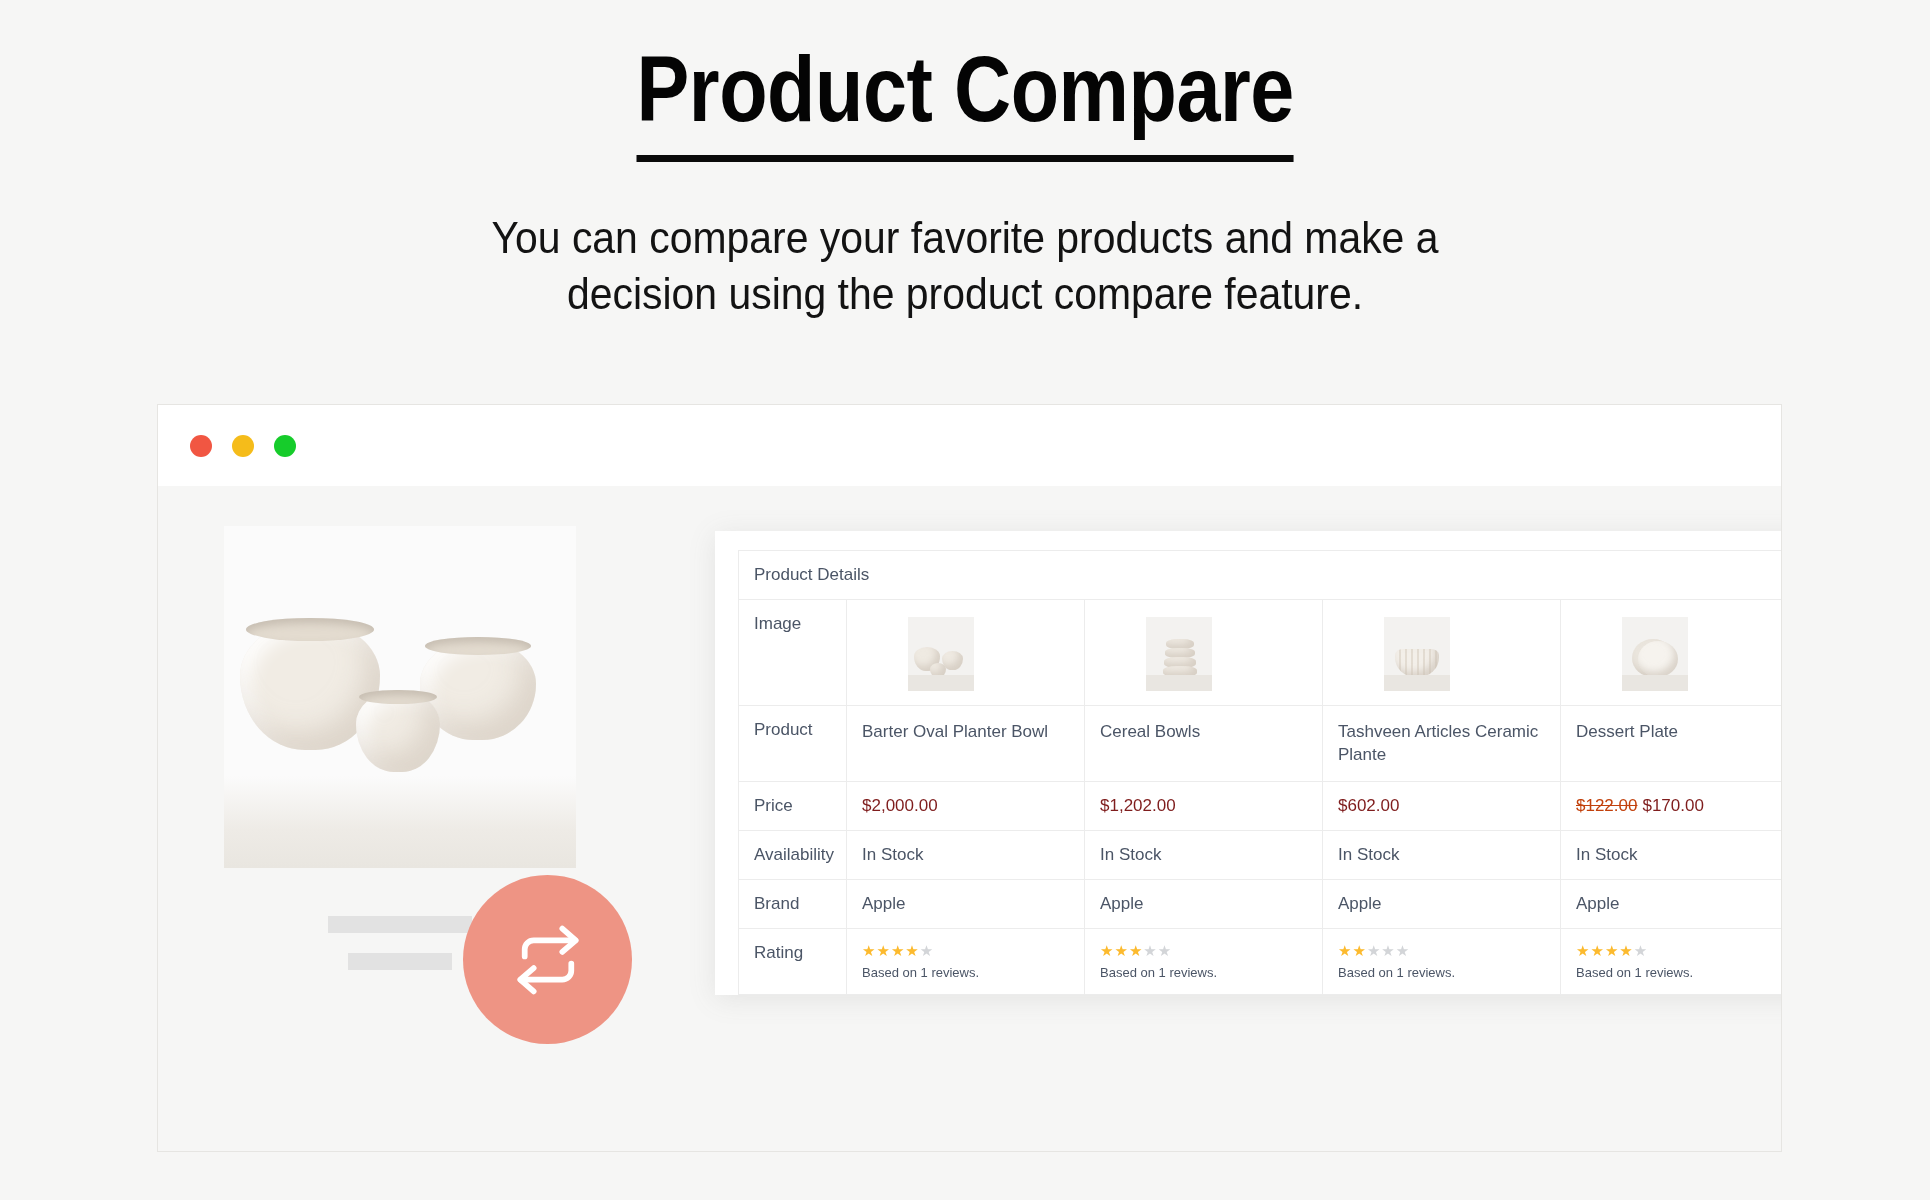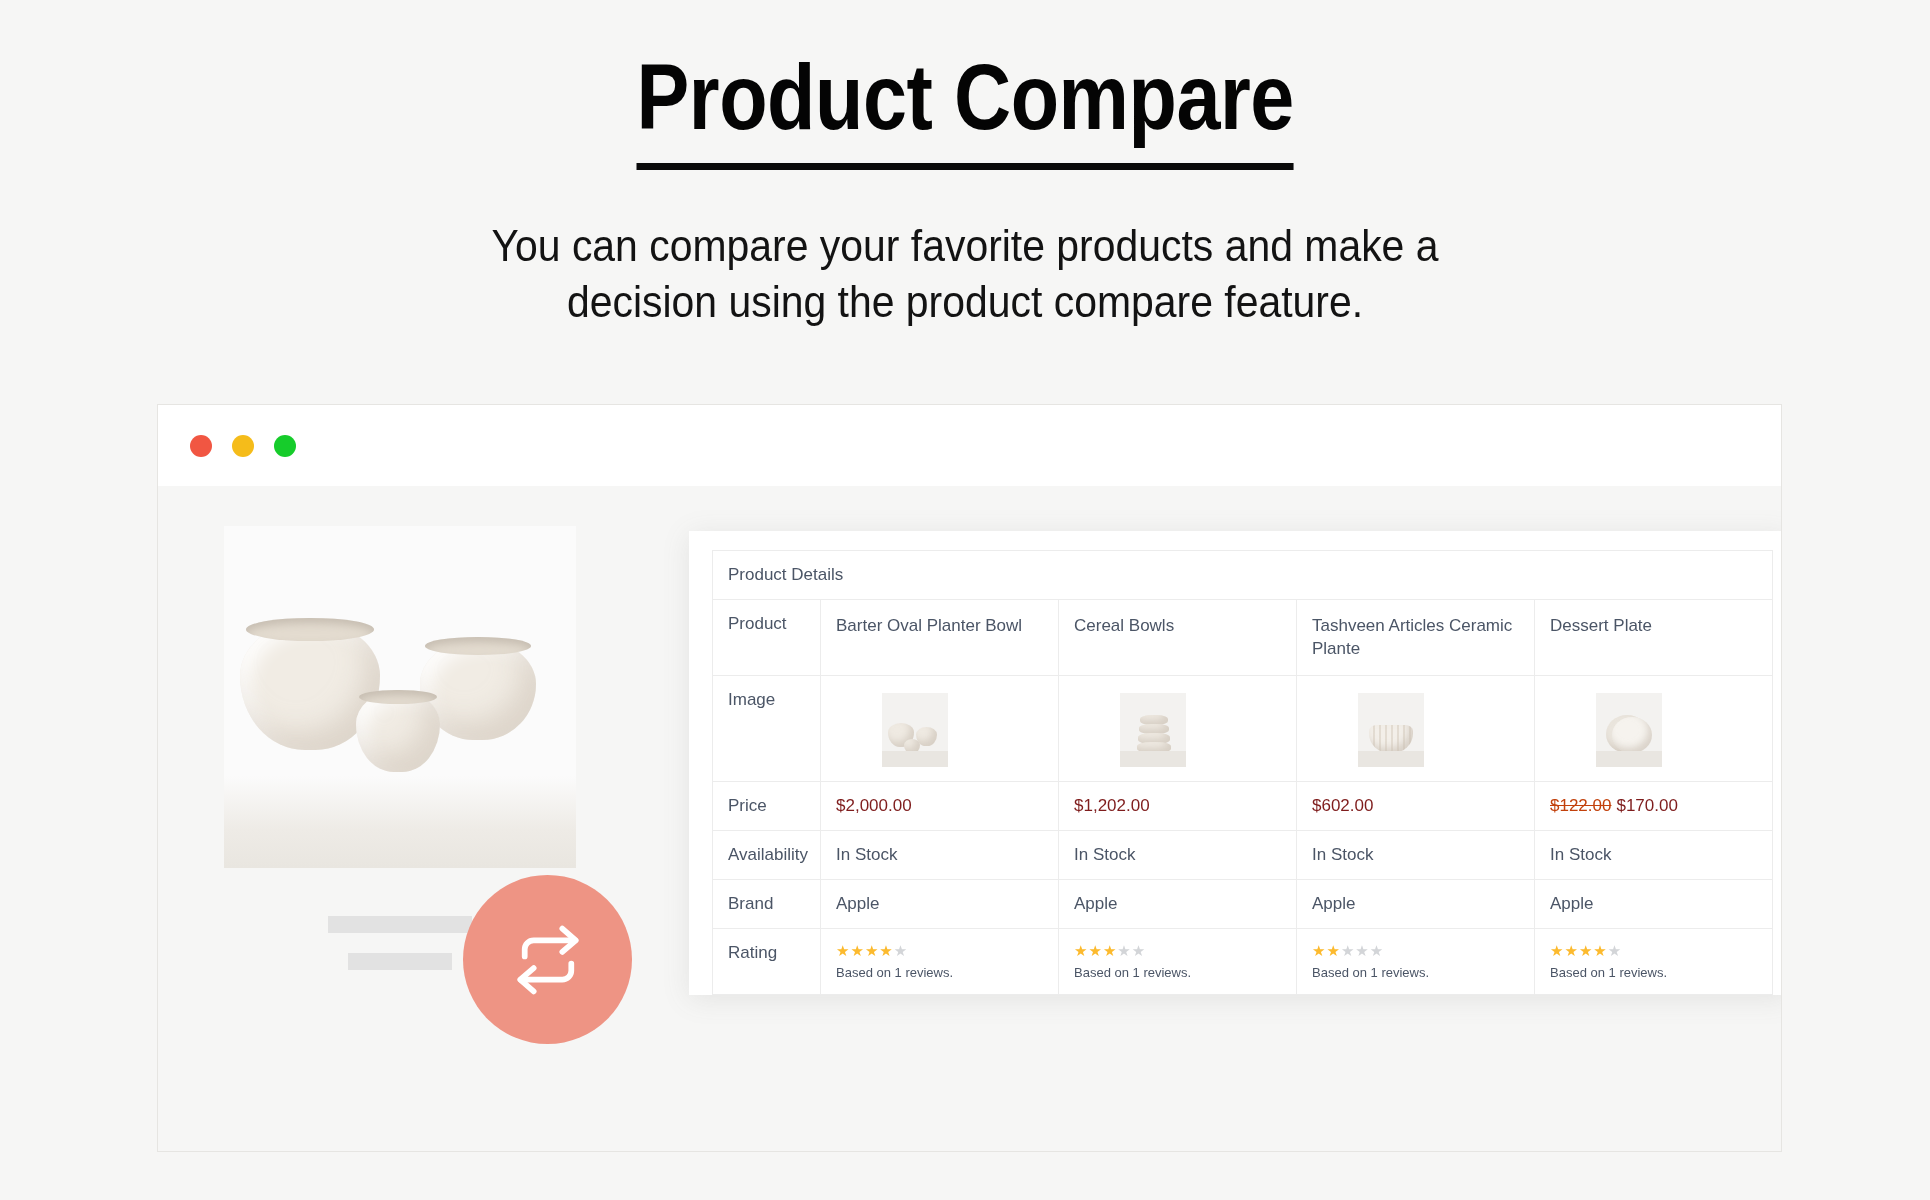--- a/index.html
+++ b/index.html
@@ -15,21 +15,21 @@
   .page {
     position: relative;
     width: 1930px;
     height: 1200px;
     background: #f6f6f5;
   }
 
   
   .hero {
     position: absolute;
-    top: 8px; left: 0; right: 0;
+    top: 0; left: 0; right: 0;
     text-align: center;
     padding-top: 40px;
   }
 
   .hero-title {
     display: inline-block;
     font-family: "Liberation Sans Narrow", "Liberation Sans", sans-serif;
     font-size: 92px;
     line-height: 1.08;
     font-weight: 700;
@@ -148,21 +148,21 @@
   .ph-bar {
     background: #e2e2e2;
     margin: 0 auto;
   }
   .ph-bar.one  { width: 144px; height: 17px; margin-top: 48px; }
   .ph-bar.two  { width: 104px; height: 17px; margin-top: 20px; }
 
   
   .table-panel {
     position: absolute;
-    left: 531px;
+    left: 557px;
     top: 45px;
     width: 1100px;
     background: #ffffff;
     padding: 19px 0 0 23px;
     box-shadow: 0 4px 26px rgba(110,110,110,.13);
   }
 
   table.compare {
     border-collapse: collapse;
     width: 1060px;
@@ -309,28 +309,20 @@
               <col class="col-prod">
               <col class="col-prod">
               <col class="col-prod">
           </colgroup>
           <tbody>
             <tr class="details-head">
               <td colspan="5">Product Details</td>
             </tr>
 
             <tr>
-              <td class="row-label">Product</td>
-              <td class="prod-name">Barter Oval Planter Bowl</td>
-              <td class="prod-name">Cereal Bowls</td>
-              <td class="prod-name">Tashveen Articles Ceramic Plante</td>
-              <td class="prod-name">Dessert Plate</td>
-            </tr>
-
-            <tr>
               <td class="row-label">Image</td>
               <td class="img-cell">
                 <div class="thumb t1">
                   <span class="t-shape a"></span>
                   <span class="t-shape b"></span>
                   <span class="t-shape c"></span>
                   <span class="t-floor"></span>
                 </div>
               </td>
               <td class="img-cell">
@@ -348,20 +340,28 @@
                   <span class="t-floor"></span>
                 </div>
               </td>
               <td class="img-cell">
                 <div class="thumb t4">
                   <span class="t-shape a"></span>
                   <span class="t-shape b"></span>
                   <span class="t-floor"></span>
                 </div>
               </td>
+            </tr>
+
+            <tr>
+              <td class="row-label">Product</td>
+              <td class="prod-name">Barter Oval Planter Bowl</td>
+              <td class="prod-name">Cereal Bowls</td>
+              <td class="prod-name">Tashveen Articles Ceramic Plante</td>
+              <td class="prod-name">Dessert Plate</td>
             </tr>
 
             <tr>
               <td class="row-label">Price</td>
               <td>
                 <span class="price-new">$2,000.00</span>
               </td>
               <td>
                 <span class="price-new">$1,202.00</span>
               </td>

